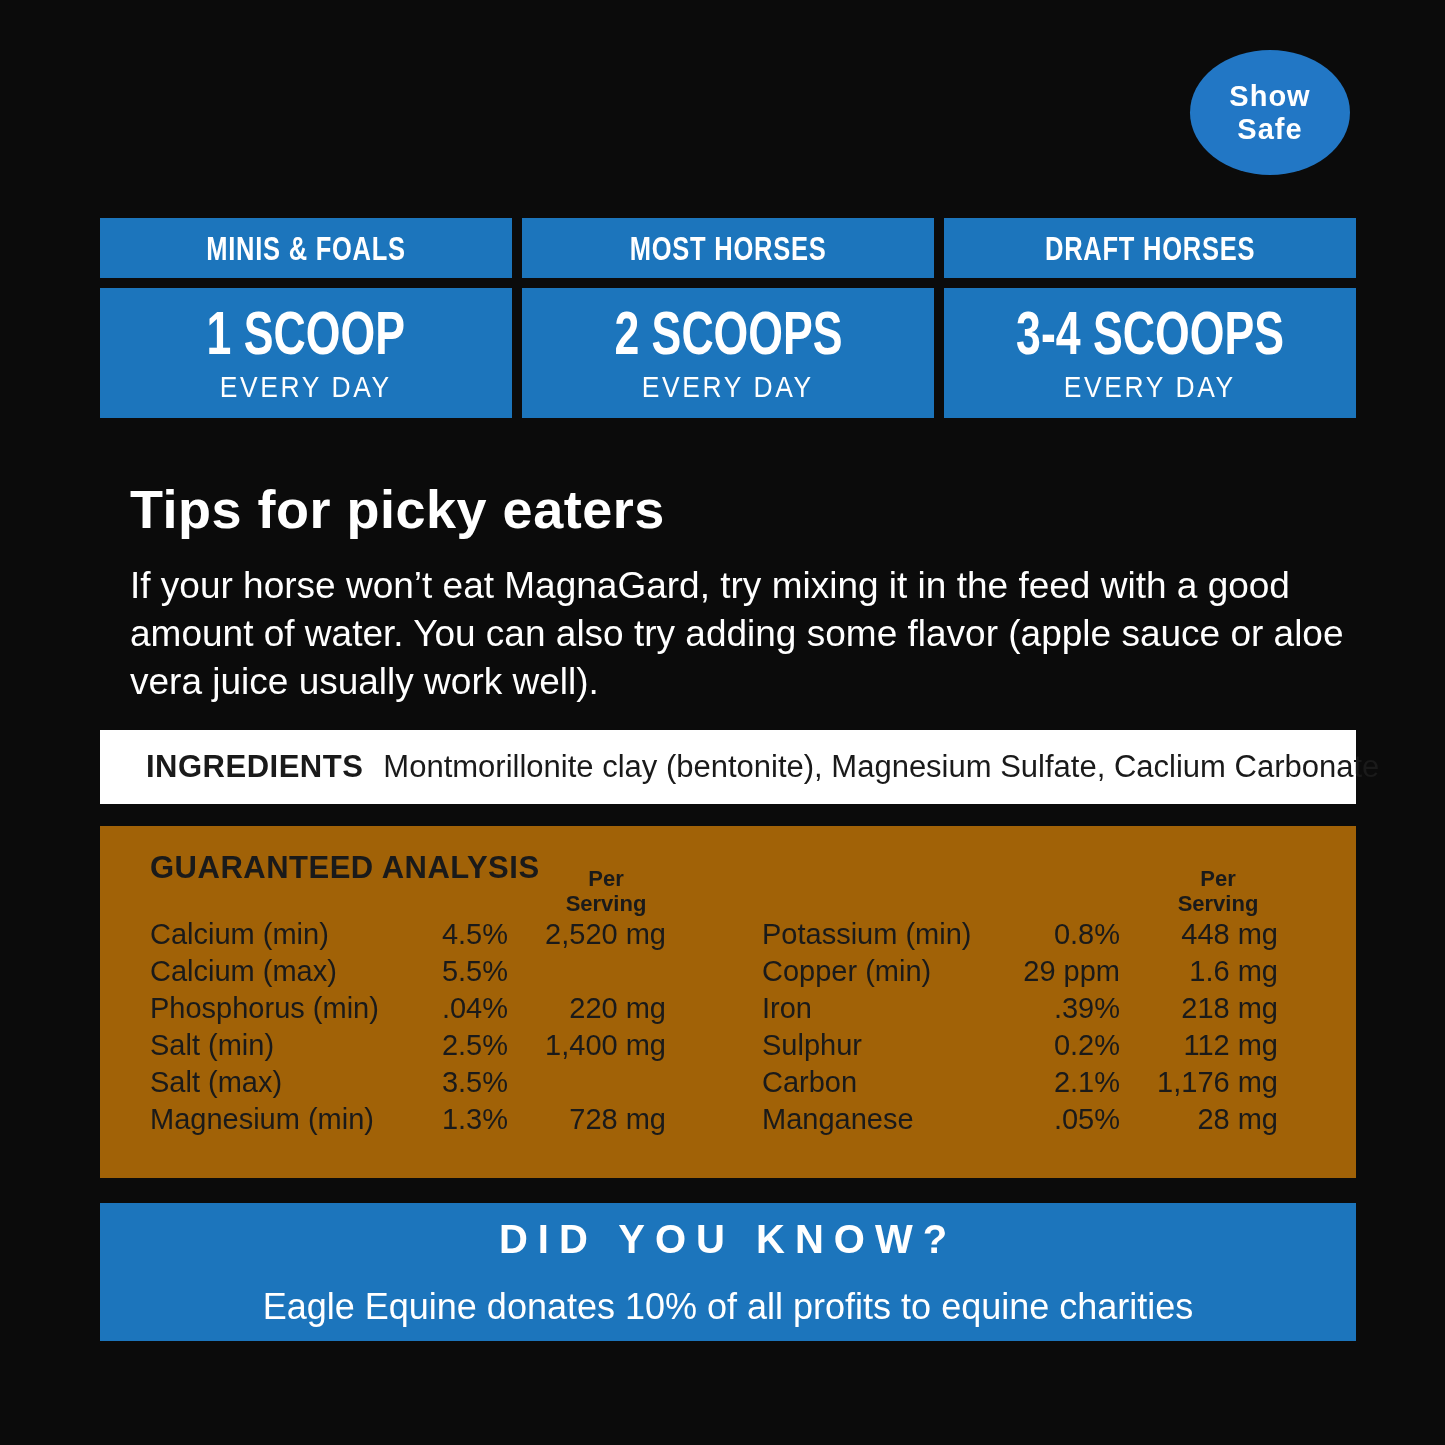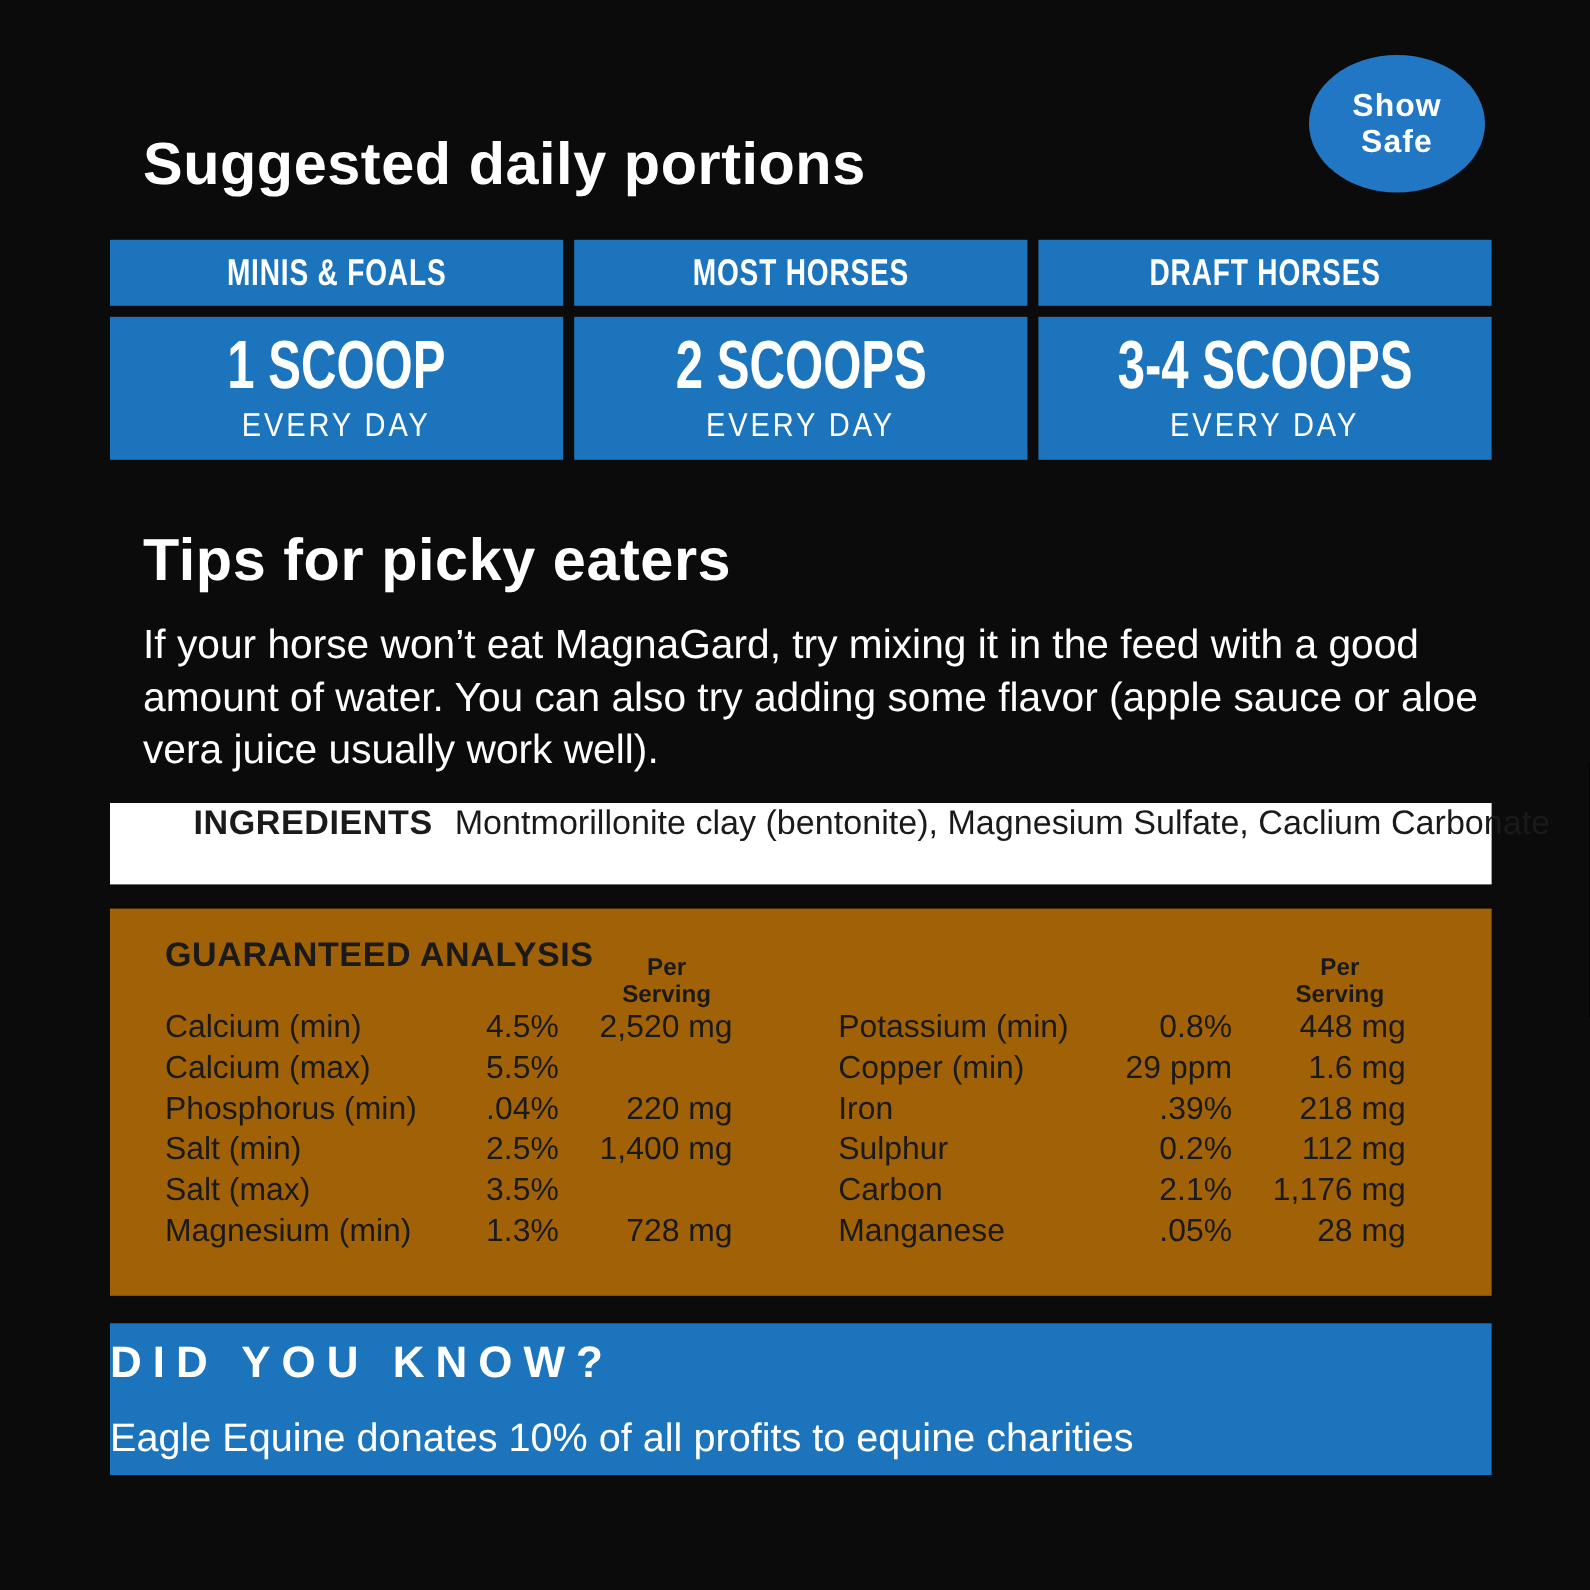--- a/index.html
+++ b/index.html
@@ -45,21 +45,21 @@
   .p-freq .cond{display:inline-block;transform:scaleX(0.88);white-space:nowrap;letter-spacing:3px;}
   
   .tips-text{
     position:absolute;left:130px;top:562px;width:1240px;
     color:#fff;font-size:37px;line-height:48px;font-weight:400;
   }
   
   .ingredients-bar{
     position:absolute;left:100px;top:730px;width:1256px;height:74px;
     background:#fff;color:var(--ink);
-    display:flex;box-sizing:border-box;padding-left:76px;
+    display:flex;align-items:center;box-sizing:border-box;padding-left:46px;
     font-size:31px;white-space:nowrap;
   }
   .ing-label{font-weight:bold;letter-spacing:0.5px;}
   .ing-text{margin-left:20px;}
   
   .analysis-box{
     position:absolute;left:100px;top:826px;width:1256px;height:352px;
     background:#a16207;color:var(--ink);
   }
   .ga-title{
@@ -75,36 +75,35 @@
   .ga-left{left:50px;}
   .ga-right{left:662px;}
   .ga-row{display:flex;height:37px;font-size:29px;}
   .c-name{width:240px;text-align:left;}
   .c-pct{width:118px;text-align:right;}
   .c-mg{width:158px;text-align:right;}
   
   .dyk-bar{
     position:absolute;left:100px;top:1203px;width:1256px;height:138px;
     background:var(--blue);color:#fff;
-    display:flex;flex-direction:column;align-items:flex-start;justify-content:center;
+    display:flex;flex-direction:column;align-items:center;justify-content:center;
   }
   .dyk-title{font-size:40px;font-weight:bold;letter-spacing:10px;line-height:46px;}
   .dyk-text{font-size:36px;font-weight:400;margin-top:24px;}
 </style>
 </head>
 <body>
 
 <div class="canvas">
 
   <div class="badge">
     <div>Show</div>
     <div>Safe</div>
   </div>
 
-  <h1 class="h1 portions-title">Suggested daily portions</h1>
 
   <div class="portions">
     <div class="p-cell p-head">
       <span class="cond">MINIS &amp; FOALS</span>
     </div>
     <div class="p-cell p-head">
       <span class="cond">MOST HORSES</span>
     </div>
     <div class="p-cell p-head">
       <span class="cond">DRAFT HORSES</span>

